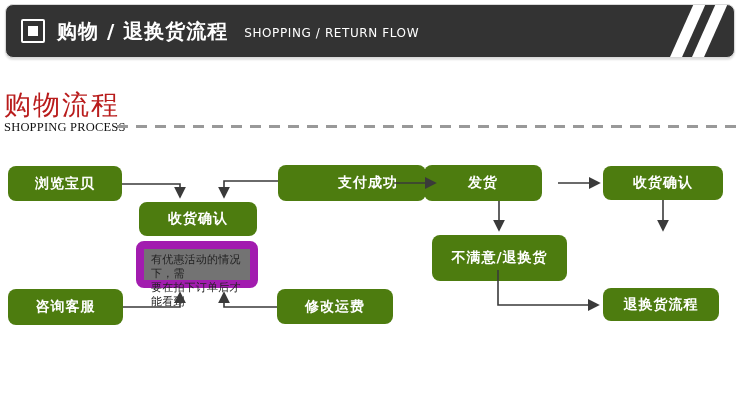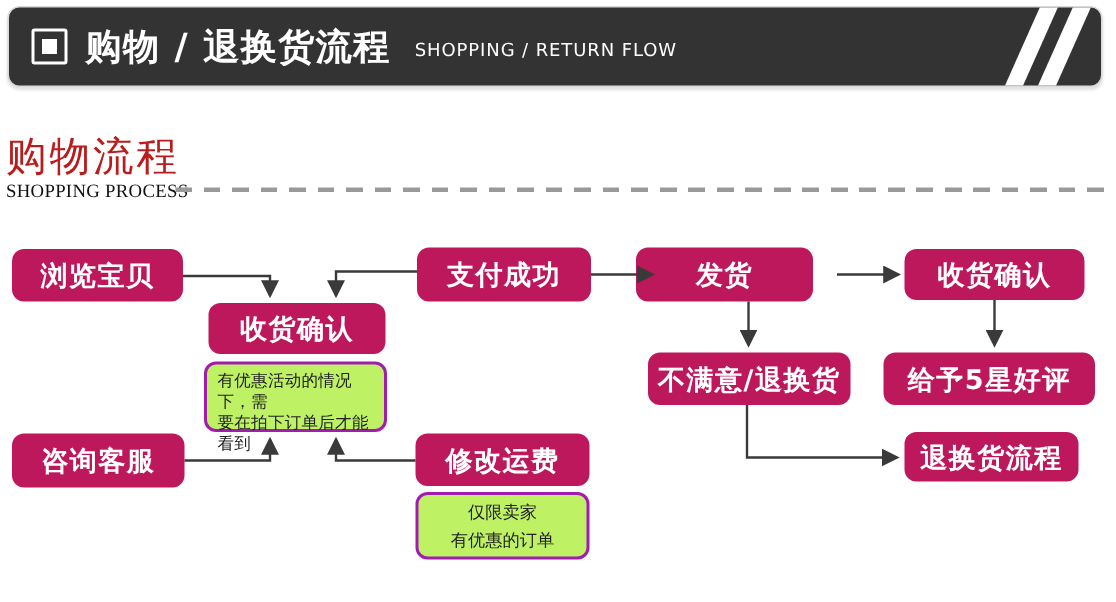--- a/index.html
+++ b/index.html
@@ -11,45 +11,45 @@
   .header-bar{
     position:absolute;left:5px;top:4px;width:730px;height:54px;
     background:#333333;border:1px solid #d9d9d9;border-radius:8px;
     box-shadow:0 2px 2px rgba(0,0,0,.12);
     display:flex;align-items:center;padding-left:15px;box-sizing:border-box;
     overflow:hidden;
   }
   .hdr-icon{width:20px;height:20px;border:2px solid #ffffff;border-radius:2px;
     display:flex;align-items:center;justify-content:center;flex:0 0 auto;}
   .hdr-icon-inner{width:10px;height:10px;background:#ffffff;}
-  .hdr-title{color:#ffffff;font-size:24px;font-weight:700;margin-left:12px;letter-spacing:1px;white-space:nowrap;}
+  .hdr-title{color:#ffffff;font-size:20px;font-weight:700;margin-left:12px;letter-spacing:1px;white-space:nowrap;}
   .hdr-sub{color:#ffffff;font-size:12px;font-weight:400;margin-left:16px;margin-top:4px;letter-spacing:.6px;white-space:nowrap;}
   .stripe{position:absolute;top:-12px;width:11px;height:90px;background:#ffffff;transform:rotate(24deg);}
   .stripe.s1{right:44px;}
   .stripe.s2{right:22px;}
   
   .sec-title{position:absolute;left:4px;top:90px;font-size:27px;line-height:30px;color:#b91c1c;font-weight:400;letter-spacing:2px;white-space:nowrap;}
   .sec-sub{position:absolute;left:4px;top:120px;font-family:"Liberation Serif", serif;font-size:12.5px;color:#111111;letter-spacing:.2px;white-space:nowrap;}
   .dash-line{position:absolute;left:117px;right:2px;top:125px;height:3px;
     background:repeating-linear-gradient(90deg,#999999 0 11px,transparent 11px 19px);}
   
-  .nbox{position:absolute;background:#be185d;color:#ffffff;border-radius:8px;
+  .nbox{position:absolute;background:#4d7c0f;color:#ffffff;border-radius:8px;
     display:flex;align-items:center;justify-content:center;
-    font-size:18px;font-weight:700;letter-spacing:1px;white-space:nowrap;}
-  .note{position:absolute;background:#bef264;border:2px solid #a21caf;border-radius:8px;
+    font-size:14px;font-weight:700;letter-spacing:1px;white-space:nowrap;}
+  .note{position:absolute;background:#737373;border:8px solid #a21caf;border-radius:8px;
     color:#222222;box-sizing:border-box;}
   #n-browse{left:8px;top:166px;width:114px;height:35px;}
   #n-confirm-mid{left:139px;top:202px;width:118px;height:34px;}
   #n-note-discount{left:136px;top:241px;width:122px;height:47px;
     font-size:11px;line-height:14px;padding:4px 2px 2px 7px;letter-spacing:.2px;}
   #n-note-discount span{display:block;}
-  #n-pay{left:278px;top:165px;width:116px;height:36px;}
+  #n-pay{left:278px;top:165px;width:116px;height:36px;padding-left:32px;}
   #n-ship{left:424px;top:165px;width:118px;height:36px;}
   #n-confirm-right{left:603px;top:166px;width:120px;height:34px;}
-  #n-unsat{left:432px;top:235px;width:135px;height:35px;}
+  #n-unsat{left:432px;top:235px;width:135px;height:46px;}
   #n-five-star{left:589px;top:235px;width:141px;height:35px;}
   #n-return{left:603px;top:288px;width:116px;height:33px;}
   #n-service{left:8px;top:289px;width:115px;height:36px;}
   #n-modify{left:277px;top:289px;width:116px;height:35px;}
   #n-note-fee{left:277px;top:328px;width:116px;height:45px;
     display:flex;flex-direction:column;align-items:center;justify-content:center;
     font-size:11.5px;line-height:19px;}
   
   .arrows{position:absolute;left:0;top:0;pointer-events:none;}
 </style>
@@ -77,29 +77,24 @@
 
   <div class="note" id="n-note-discount">
     <span>有优惠活动的情况下，需</span>
     <span>要在拍下订单后才能看到</span>
   </div>
 
   <div class="nbox" id="n-pay">支付成功</div>
   <div class="nbox" id="n-ship">发货</div>
   <div class="nbox" id="n-confirm-right">收货确认</div>
   <div class="nbox" id="n-unsat">不满意/退换货</div>
-  <div class="nbox" id="n-five-star">给予5星好评</div>
   <div class="nbox" id="n-return">退换货流程</div>
   <div class="nbox" id="n-modify">修改运费</div>
   <div class="nbox" id="n-service">咨询客服</div>
 
-  <div class="note" id="n-note-fee">
-    <span>仅限卖家</span>
-    <span>有优惠的订单</span>
-  </div>
 
   <svg class="arrows" width="744" height="401" viewBox="0 0 744 401">
     <defs>
       <marker id="ah" viewBox="0 0 10 10" refX="8.5" refY="5" markerWidth="7.5" markerHeight="7.5" orient="auto-start-reverse">
         <path d="M0,0 L10,5 L0,10 z" fill="#3a3a3a"></path>
       </marker>
     </defs>
     <g stroke="#3a3a3a" stroke-width="1.6" fill="none">
       <path d="M122,184 H180 V197" marker-end="url(#ah)"></path>
       <path d="M278,181 H224 V197" marker-end="url(#ah)"></path>

